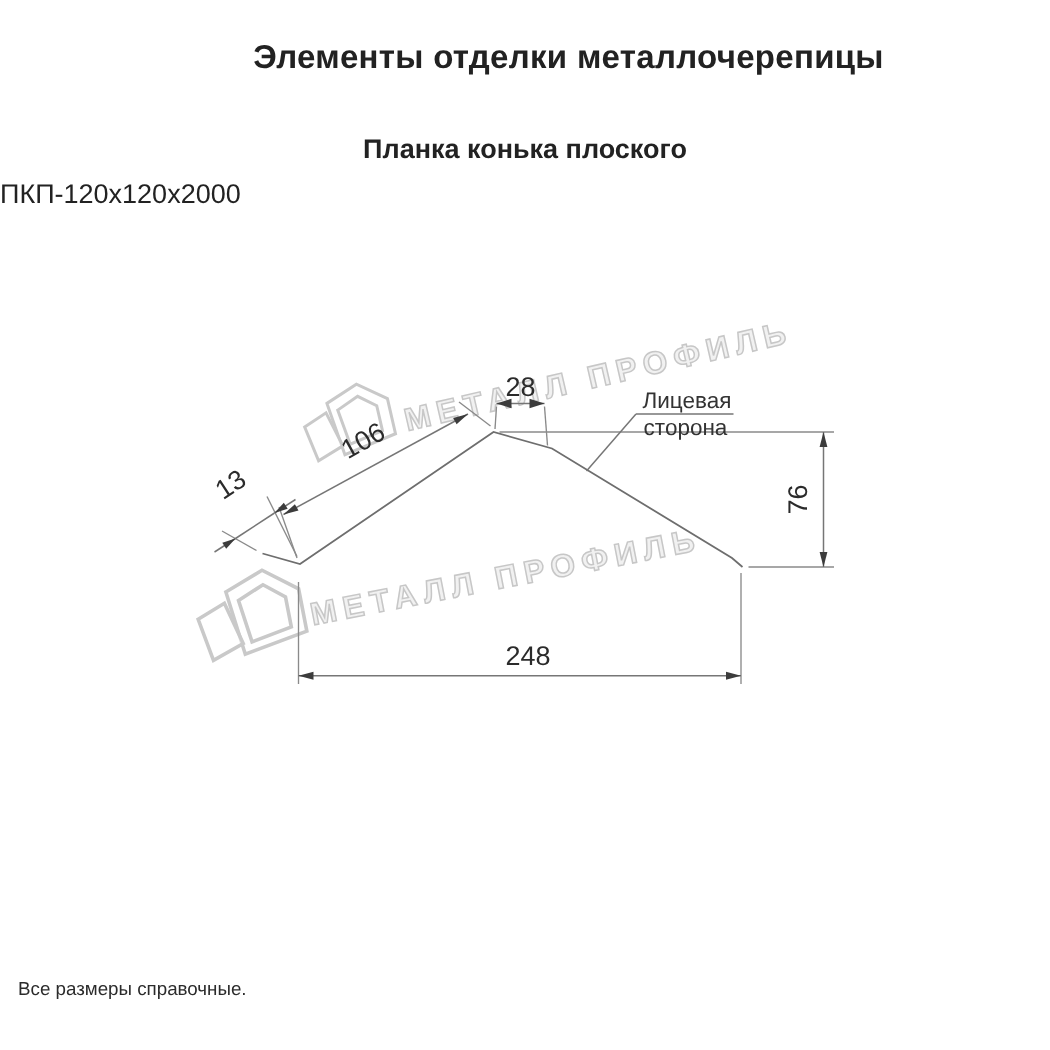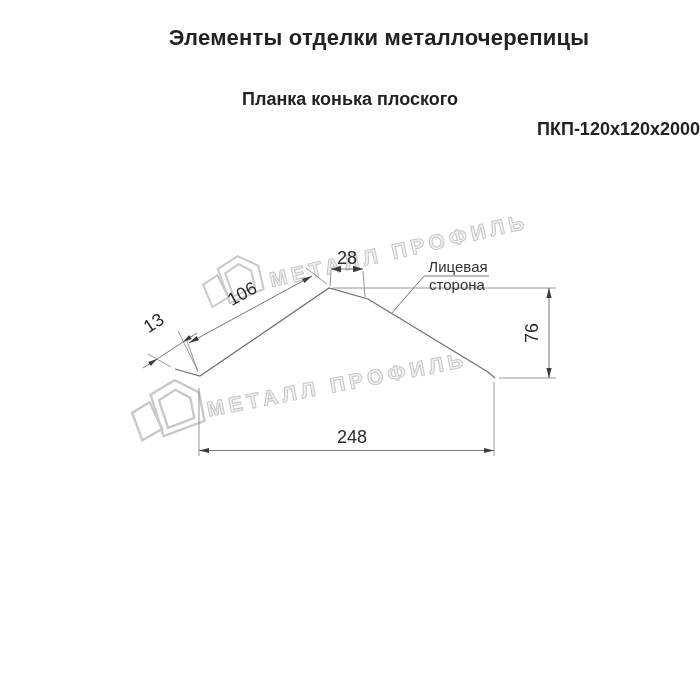--- a/index.html
+++ b/index.html
@@ -10,22 +10,22 @@
   }
   .title{
     position:absolute;top:25px;left:0;width:700px;text-align:center;
     font-size:22px;font-weight:bold;color:#222;letter-spacing:0.2px;padding-left:29px;
   }
   .subtitle{
     position:absolute;top:89px;left:0;width:700px;text-align:center;
     font-size:18px;font-weight:bold;color:#222;
   }
   .model{
-    position:absolute;top:119px;left:0;width:700px;text-align:right;
-    font-size:18px;font-weight:bold;color:#222;
+    position:absolute;top:119px;left:0;width:700px;text-align:left;
+    font-size:18px;font-weight:normal;color:#222;
   }
   .footer{
     position:absolute;left:12px;top:650px;width:600px;
     font-size:12.5px;color:#2b2b2b;line-height:18px;
   }
   svg.diagram{position:absolute;left:0;top:0;}
   .wm-text{
     font-size:21px;font-weight:bold;letter-spacing:4.5px;
     fill:#f1f1f1;stroke:#c7c7c7;stroke-width:1px;
   }
@@ -114,13 +114,14 @@
 
   <g>
     <line class="dline" x1="424" y1="276" x2="391" y2="314"></line>
     <line class="dline" x1="424" y1="276" x2="489" y2="276"></line>
     <text class="facetext" x="458" y="272" text-anchor="middle">Лицевая</text>
     <text class="facetext" x="457" y="290" text-anchor="middle">сторона</text>
   </g>
 </svg>
 
 <div class="footer">
+  <div>Все размеры справочные.</div>
 </div>
 
 </body></html>

